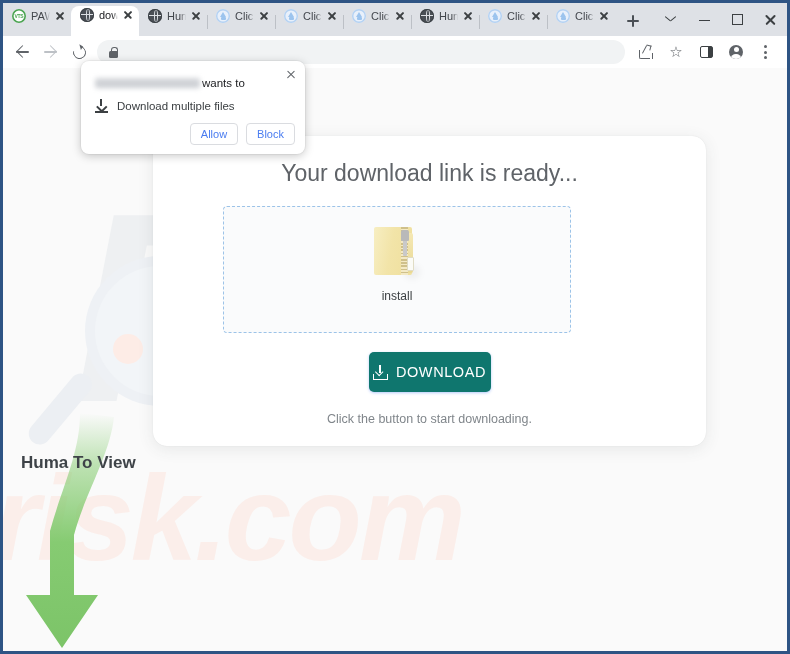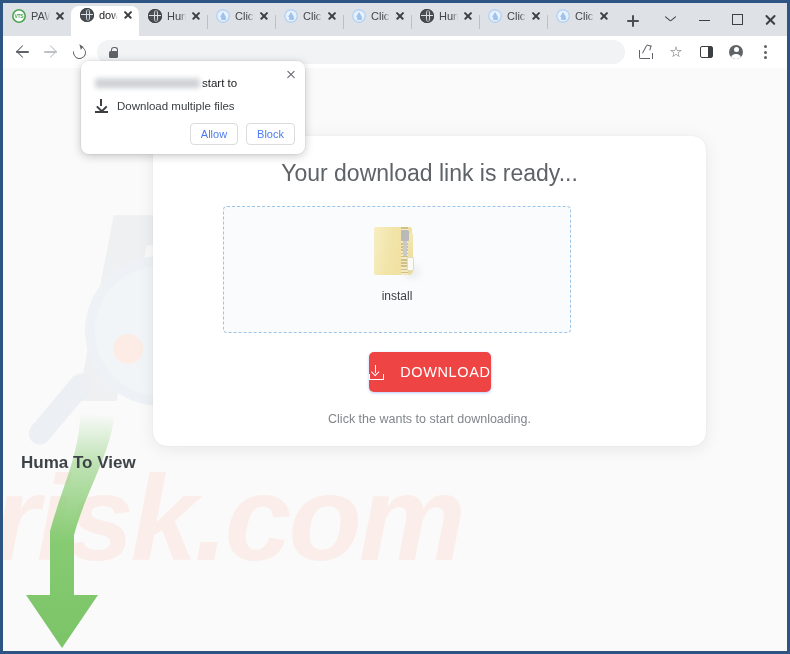--- a/index.html
+++ b/index.html
@@ -297,22 +297,22 @@
     position:absolute; left:30px; top:38px; width:16px; height:14px;
     background:rgba(0,0,0,.05); filter:blur(3px); border-radius:50%;
   }
   #zipname {
     position:absolute; left:0; right:0; top:82px; text-align:center;
     font-size:12px; color:#3c4043;
   }
   #dlbtn {
     position:absolute; left:50%; margin-left:-61px; top:216px;
     width:122px; height:40px; border-radius:5px;
-    background:#ef4444; border:none; cursor:pointer;
-    display:flex; align-items:center; justify-content:space-between; gap:8px;
+    background:#0f766e; border:none; cursor:pointer;
+    display:flex; align-items:center; justify-content:center; gap:8px;
     box-shadow:0 1px 3px rgba(47,107,240,.35);
   }
   #dlbtn .dlic { width:15px; height:15px; position:relative; }
   #dlbtn .dlic .stem { position:absolute; left:6.2px; top:0; width:1.6px; height:8px; background:#fff; }
   #dlbtn .dlic .head {
     position:absolute; left:3.6px; top:4.5px; width:6.4px; height:6.4px;
     border-right:1.6px solid #fff; border-bottom:1.6px solid #fff;
     transform:rotate(45deg);
   }
   #dlbtn .dlic .tray {
@@ -563,30 +563,30 @@
 
       <button id="dlbtn">
         <span class="dlic">
           <span class="stem"></span>
             <span class="head"></span>
             <span class="tray"></span>
         </span>
         <span class="lbl">DOWNLOAD</span>
       </button>
 
-      <div id="hint">Click the wants to start downloading.</div>
+      <div id="hint">Click the button to start downloading.</div>
     </div>
   </div>
 
   <div id="perm">
     <div id="perm-close"></div>
 
     <div id="perm-head">
       <span id="perm-origin"></span>
-      <span>start to</span>
+      <span>wants to</span>
     </div>
 
     <div id="perm-actions">
       <button class="pbtn">Allow</button>
       <button class="pbtn">Block</button>
     </div>
 
     <div id="perm-row">
       <span class="dlarrow">
         <span class="s"></span>

